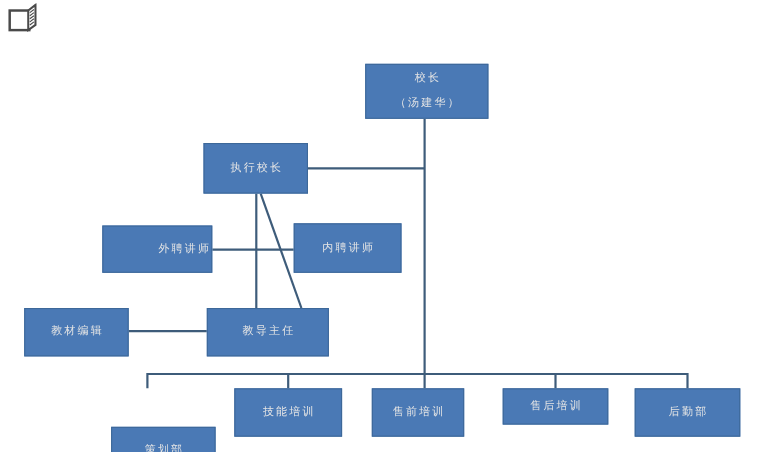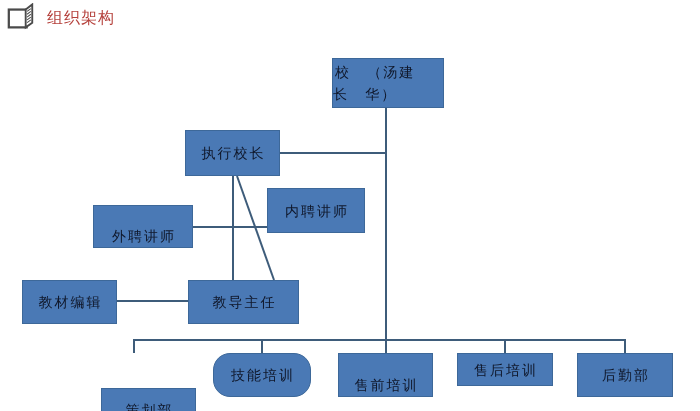--- a/index.html
+++ b/index.html
@@ -22,48 +22,47 @@
   }
   
   .chart{position:absolute;left:0;top:0;width:700px;height:411px;}
   .connectors{position:absolute;left:0;top:0;}
   .connectors line,.connectors polyline{
     stroke:#3e5c7a;stroke-width:2;fill:none;
   }
   .node{
     position:absolute;box-sizing:border-box;
     background:#4a79b5;border:1px solid #3d6899;
-    color:#0f172a;
-    display:flex;flex-direction:row;align-items:center;justify-content:center;
-    font-size:14px;letter-spacing:2px;line-height:22px;
+    color:#e5e5e5;
+    display:flex;flex-direction:column;align-items:center;justify-content:center;
+    font-size:10px;letter-spacing:2px;line-height:22px;
     text-indent:2px;
   }
   
   .n-principal {left:332px;top:58px;width:112px;height:50px;}
   .n-executive {left:185px;top:130px;width:95px;height:46px;}
   .n-external  {left:93px; top:205px;width:100px;height:43px;align-items:flex-end;}
-  .n-internal  {left:267px;top:188px;width:98px;height:45px;}
+  .n-internal  {left:267px;top:203px;width:98px;height:45px;}
   .n-editor    {left:22px; top:280px;width:95px;height:44px;}
   .n-dean      {left:188px;top:280px;width:111px;height:44px;}
   .n-planning  {left:101px; top:353px;width:95px;height:44px;margin-top:35px;}
-  .n-skills    {left:213px;top:353px;width:98px;height:44px;border-radius:17px;}
-  .n-presales  {left:338px;top:353px;width:95px;height:44px;align-items:flex-end;}
+  .n-skills    {left:213px;top:353px;width:98px;height:44px;}
+  .n-presales  {left:338px;top:353px;width:84px;height:44px;}
   .n-aftersales{left:457px;top:353px;width:96px;height:33px;}
   .n-logistics {left:577px;top:353px;width:96px;height:44px;}
 </style>
 </head>
 <body>
 
 <div class="page-header">
   <svg class="book-icon" viewBox="0 0 32 32">
     <rect x="3" y="7" width="19" height="19" fill="none" stroke="#4a4a4a" stroke-width="2.4"></rect>
     <path d="M21 7 L28 1.5 L28 21 L21 26 Z" fill="#ffffff" stroke="#4a4a4a" stroke-width="2"></path>
     <path d="M22.5 9 L26.5 6 M22.5 12 L26.5 9 M22.5 15 L26.5 12 M22.5 18 L26.5 15 M22.5 21 L26.5 18" stroke="#4a4a4a" stroke-width="1.1" fill="none"></path>
   </svg>
-  <span class="page-title">组织架构</span>
 </div>
 
 <div class="chart">
 
   <svg class="connectors" width="700" height="411" viewBox="0 0 700 411">
     <line x1="386" y1="108" x2="386" y2="340"></line>
     <line x1="280" y1="153" x2="386" y2="153"></line>
     <line x1="233" y1="176" x2="233" y2="280"></line>
     <line x1="237" y1="176" x2="274" y2="280"></line>
     <line x1="193" y1="227" x2="267" y2="227"></line>

